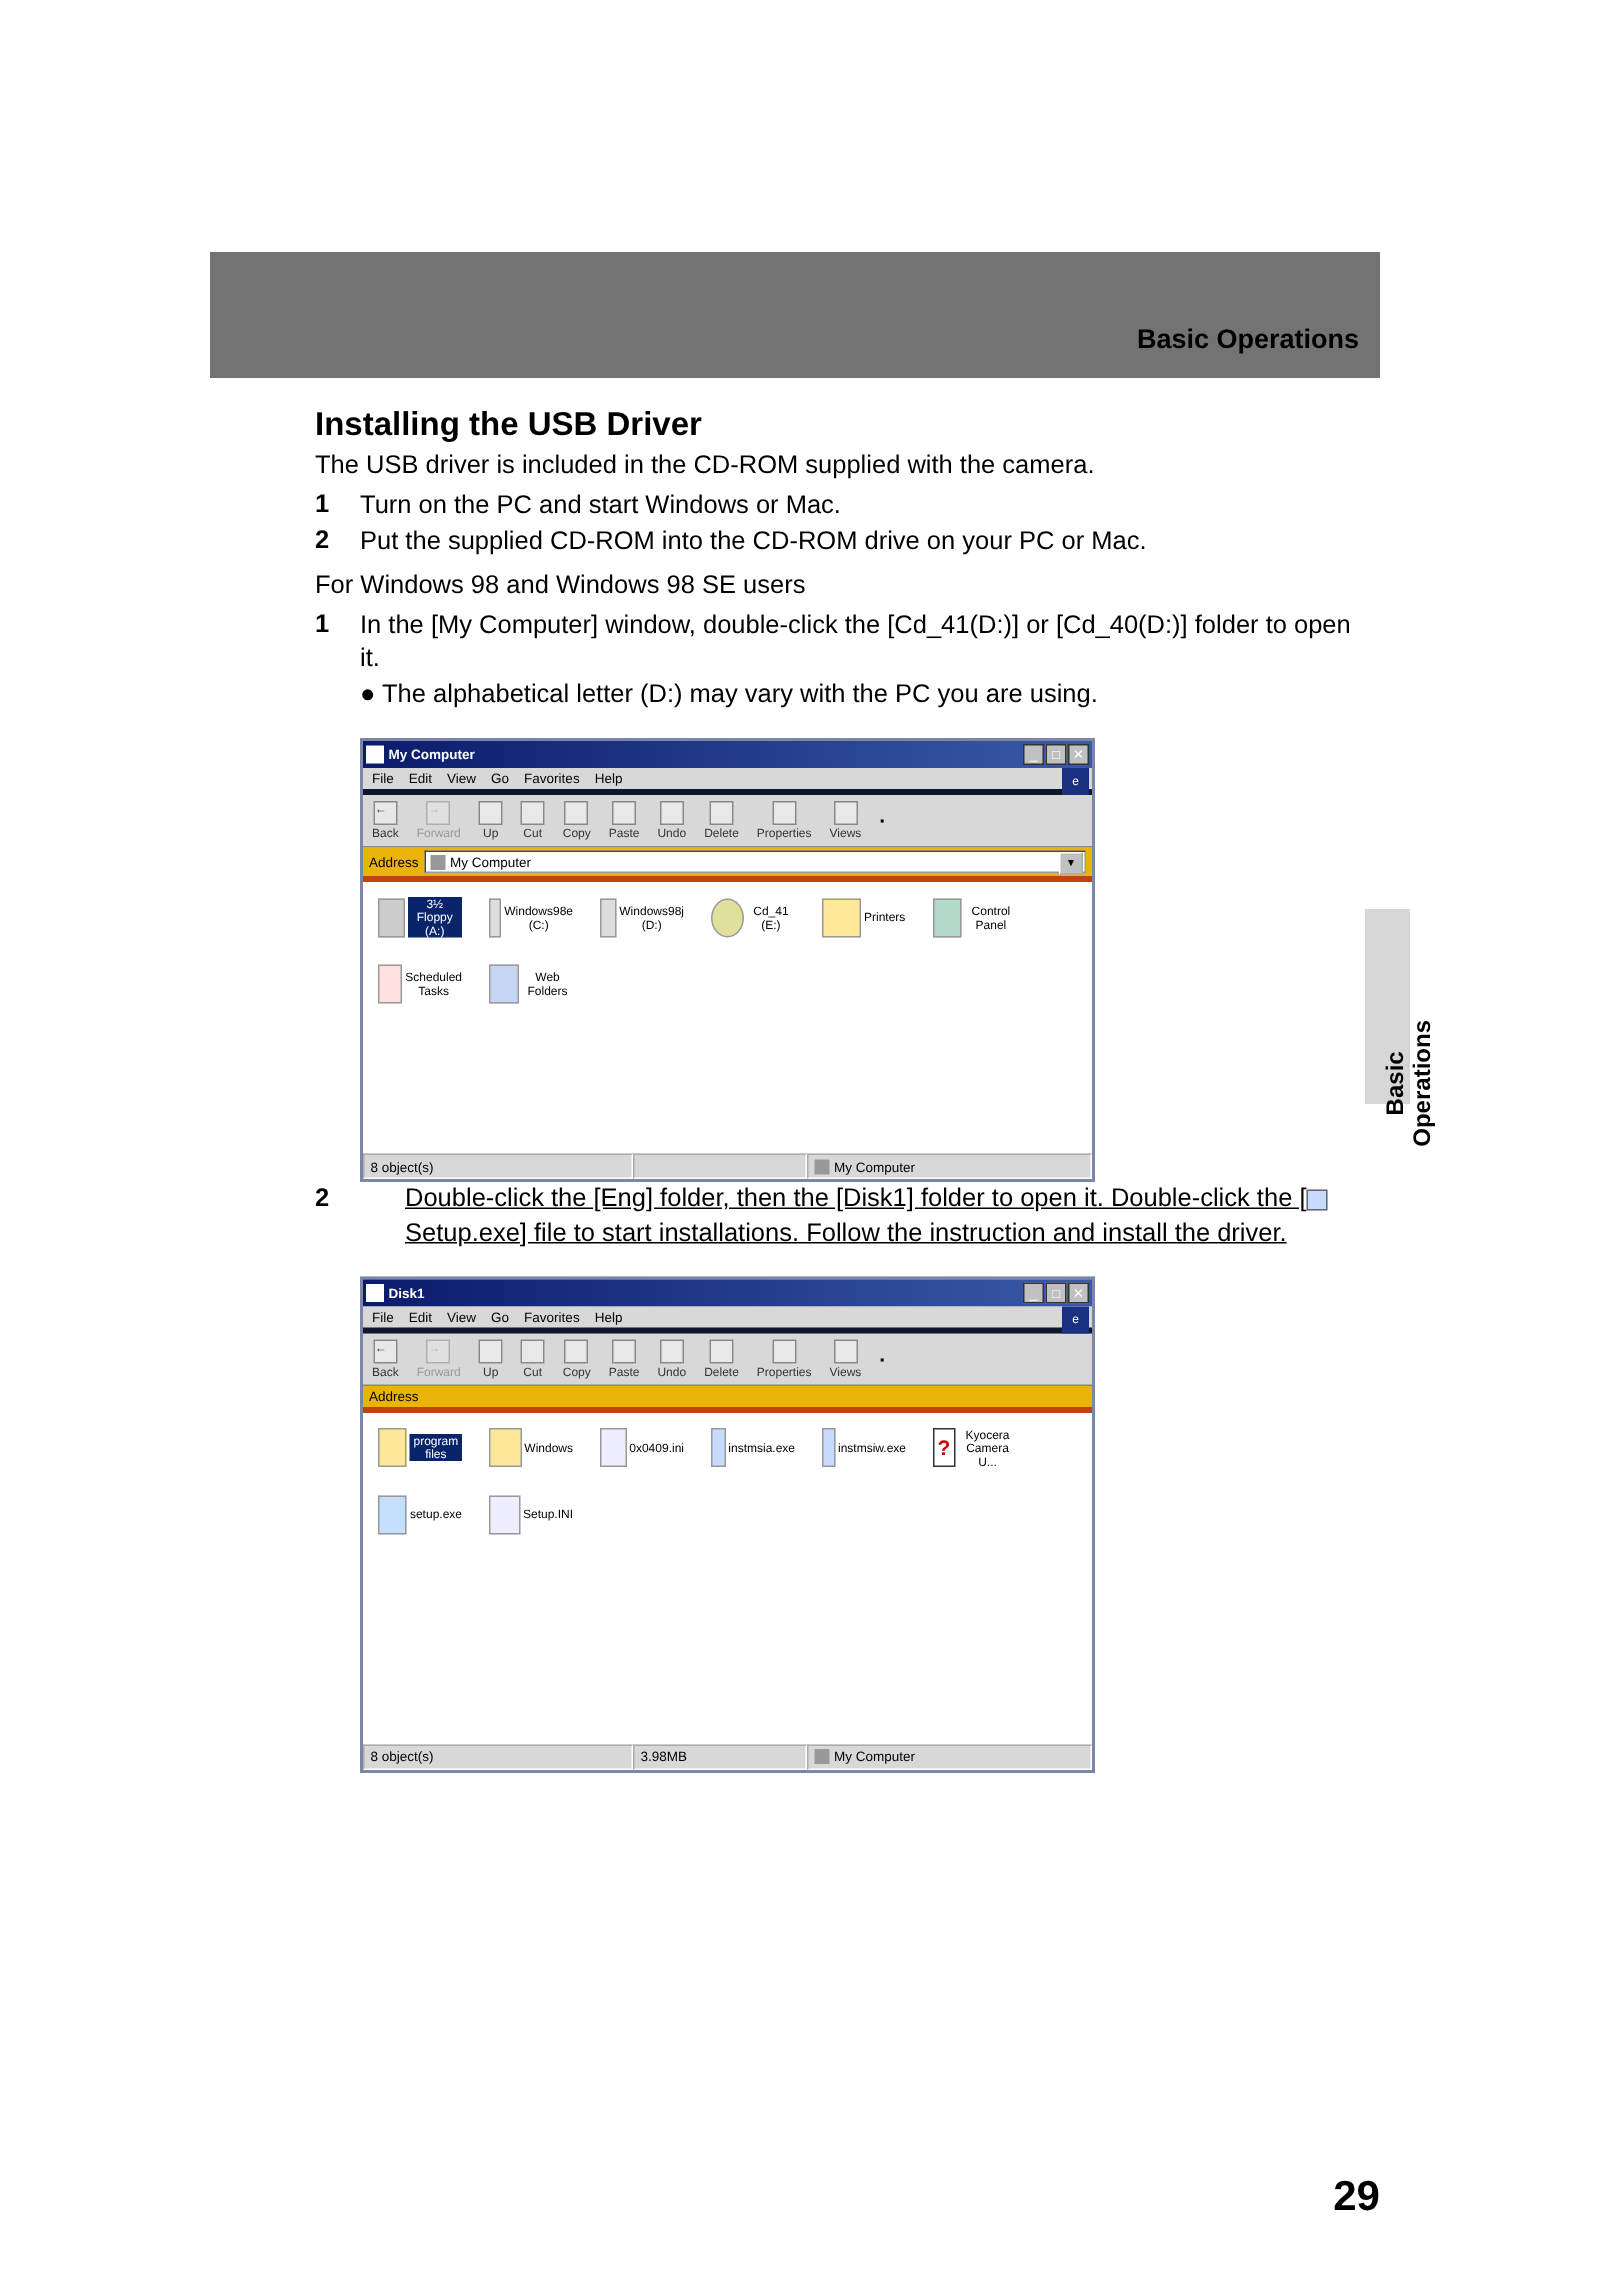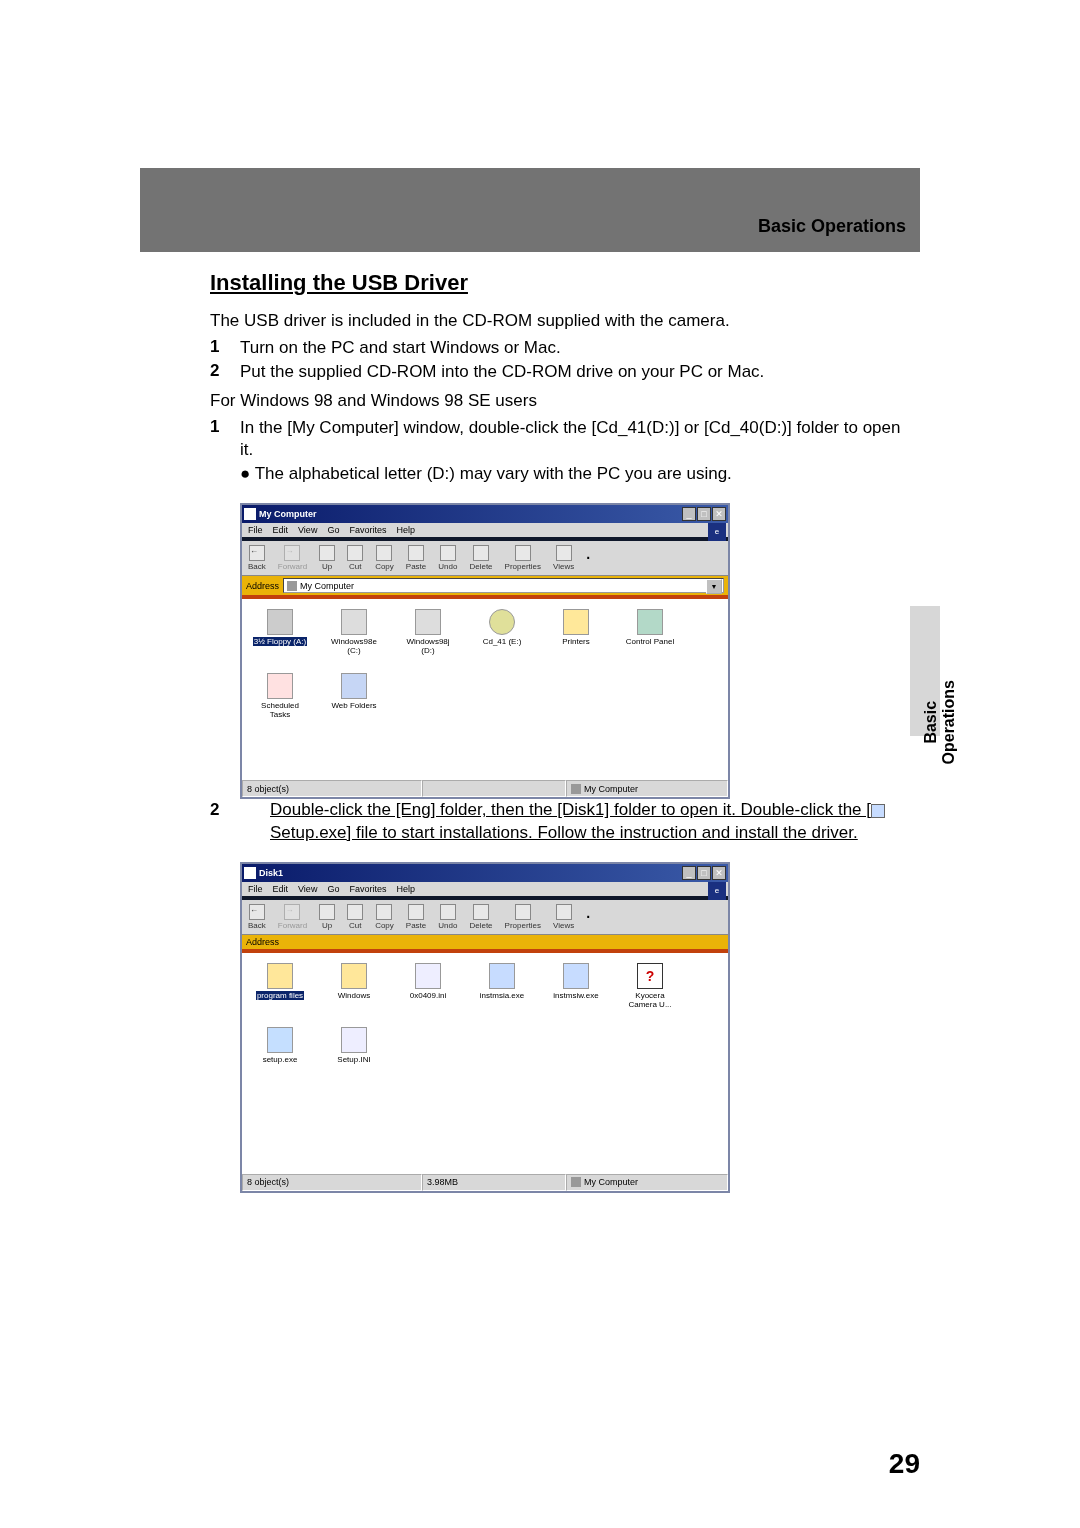--- a/index.html
+++ b/index.html
@@ -35,25 +35,24 @@
   }
   .content {
     width: 700px;
     margin-left: 210px;
     padding-top: 8px;
   }
   .section-title {
     font-weight: bold;
     font-size: 22px;
     margin-top: 10px;
-    text-decoration: underline;
   }
   .subtext {
     font-size: 17px;
-    margin-top: 15px;
+    margin-top: 4px;
   }
   .steps { margin-top: 6px; }
   .step-row { display: flex; margin: 2px 0; }
   .step-num { font-weight: bold; min-width: 30px; font-size: 17px; }
   .step-text { font-size: 17px; flex: 1; line-height: 1.3; }
   .subhead { font-weight: normal; font-size: 17px; margin-top: 8px; }
   .bullet { font-size: 17px; margin-left: 30px; line-height: 1.3; }
   .bullet::before { content: "● "; }
   .side-tab {
     position: absolute;
@@ -132,41 +131,41 @@
   .addressbar .field::after { content:"▼"; position:absolute; right:1px; top:0; background:#c0c0c0; width:14px; height:100%; border:1px outset #fff; font-size:7px; text-align:center; line-height:13px;}
   .explorer-body {
     background:#fff;
     min-height:180px;
     display:flex;
     gap:18px;
     padding:10px 10px;
     flex-wrap:wrap;
     align-content:flex-start;
   }
-  .fitem { display:flex; flex-direction:column; align-items:center; width:56px; font-size:8px; text-align:center; gap:2px;}
+  .fitem { display:flex; flex-direction:row; align-items:center; width:56px; font-size:8px; text-align:center; gap:2px;}
   .ficon { width:26px; height:26px; background:#e8e8b0; border:1px solid #999; }
   .ficon.floppy { background:#ccc; }
   .ficon.drive { background:#ddd; }
   .ficon.cd { background:#e0e09a; border-radius:50%; }
   .ficon.printer { background:#ffe89a; }
   .ficon.cpanel { background:#b3d9c8; }
   .ficon.sched { background:#ffe1e1; }
   .ficon.web { background:#c6d6f5; }
   .ficon.folder { background:#ffe79a; }
   .ficon.ini { background:#eef; }
   .ficon.exe { background:#c7dcff; }
   .ficon.setup { background:#c5dfff; }
   .ficon.help { background:#fff; border:1px solid #333; color:#c00; font-weight:bold; font-size:14px; text-align:center; line-height:24px; }
   .sel { background:#0a246a; color:#fff; padding:0 1px;}
   .statusbar {
     background:#d8d8d8; display:flex; height:18px; border-top:1px solid #fff;
   }
   .statusbar .cell { border:1px inset #fff; padding:1px 4px; font-size:9px; display:flex; align-items:center; gap:3px;}
   .statusbar .cell.left { width:180px; }
-  .statusbar .cell.mid { width:144px; }
+  .statusbar .cell.mid { width:116px; }
   .statusbar .cell.right { flex:1; justify-content:flex-start;}
   .smicon { width:10px; height:10px; background:#999; display:inline-block; }
   .para { font-size:17px; margin-left:30px; text-indent:-30px; padding-left:30px; line-height:1.3;text-decoration:underline;}
   .para .num { font-weight: bold; display:inline-block; width:30px; }
   .miniicon { display:inline-block; width:14px; height:14px; background:#c7dcff; border:1px solid #666; vertical-align:middle;}
   .pagenum {
     position: absolute;
     right: 160px;
     top: 1280px;
     font-weight: bold;

